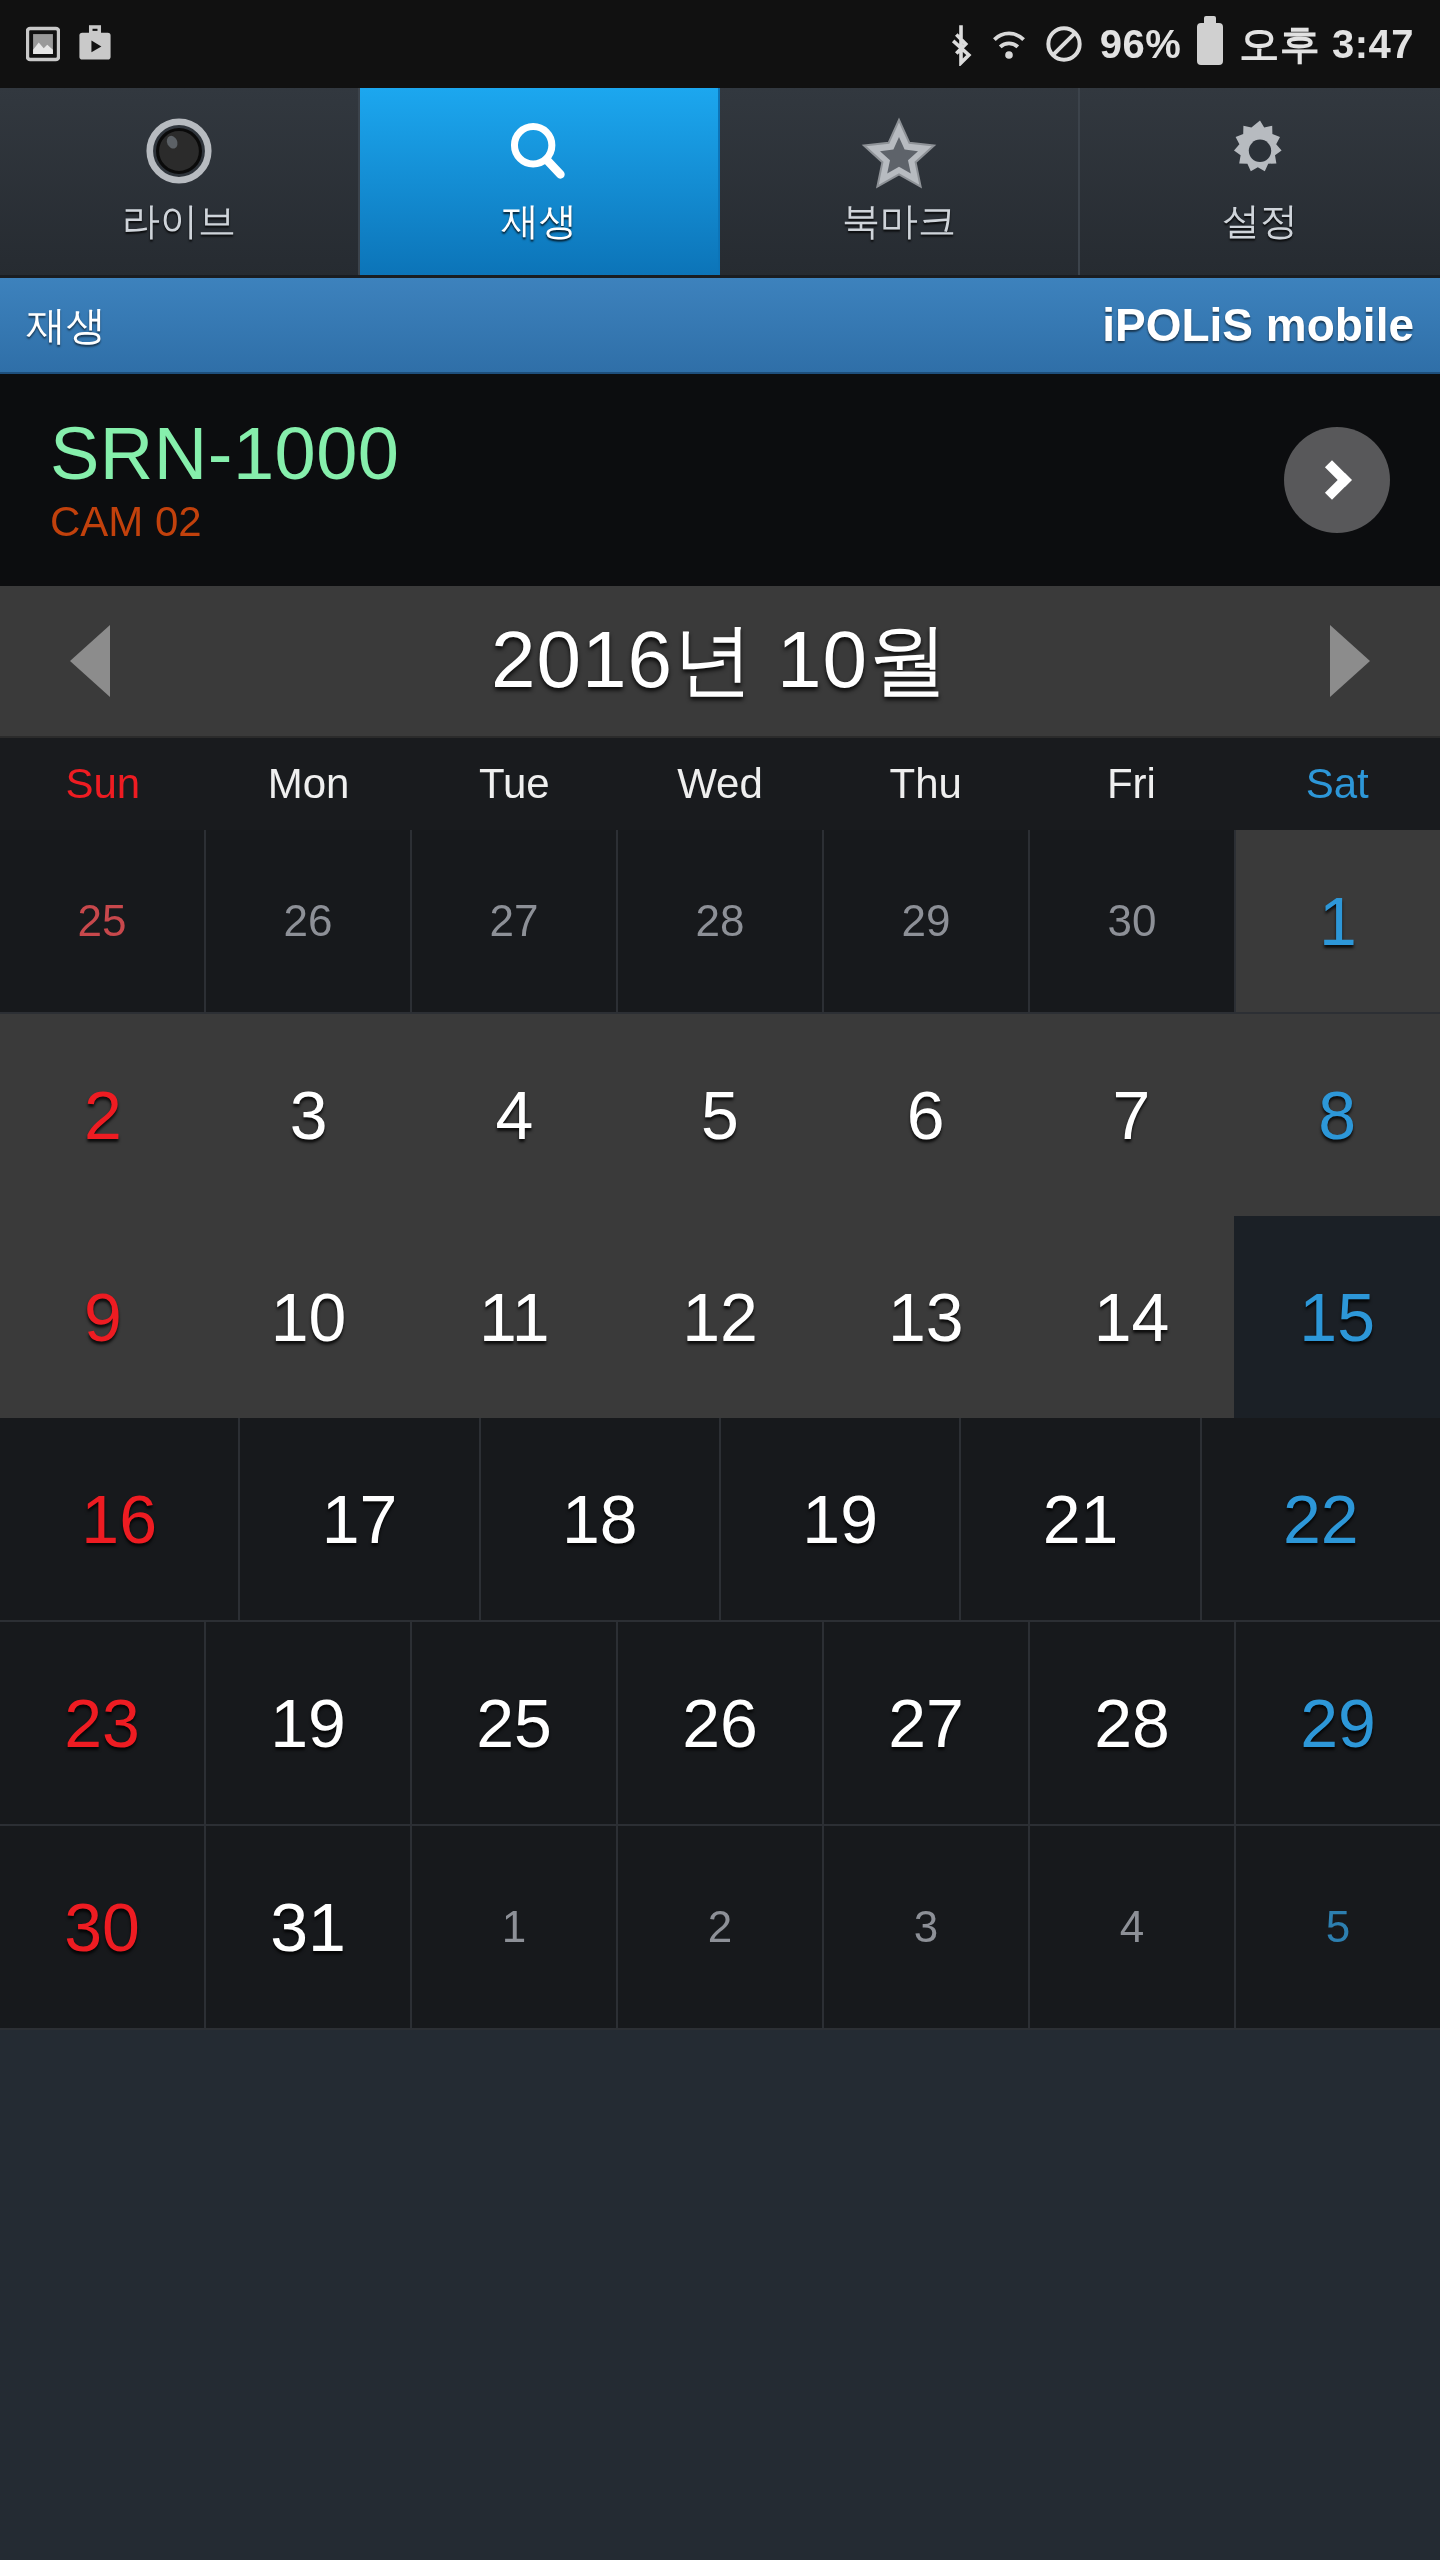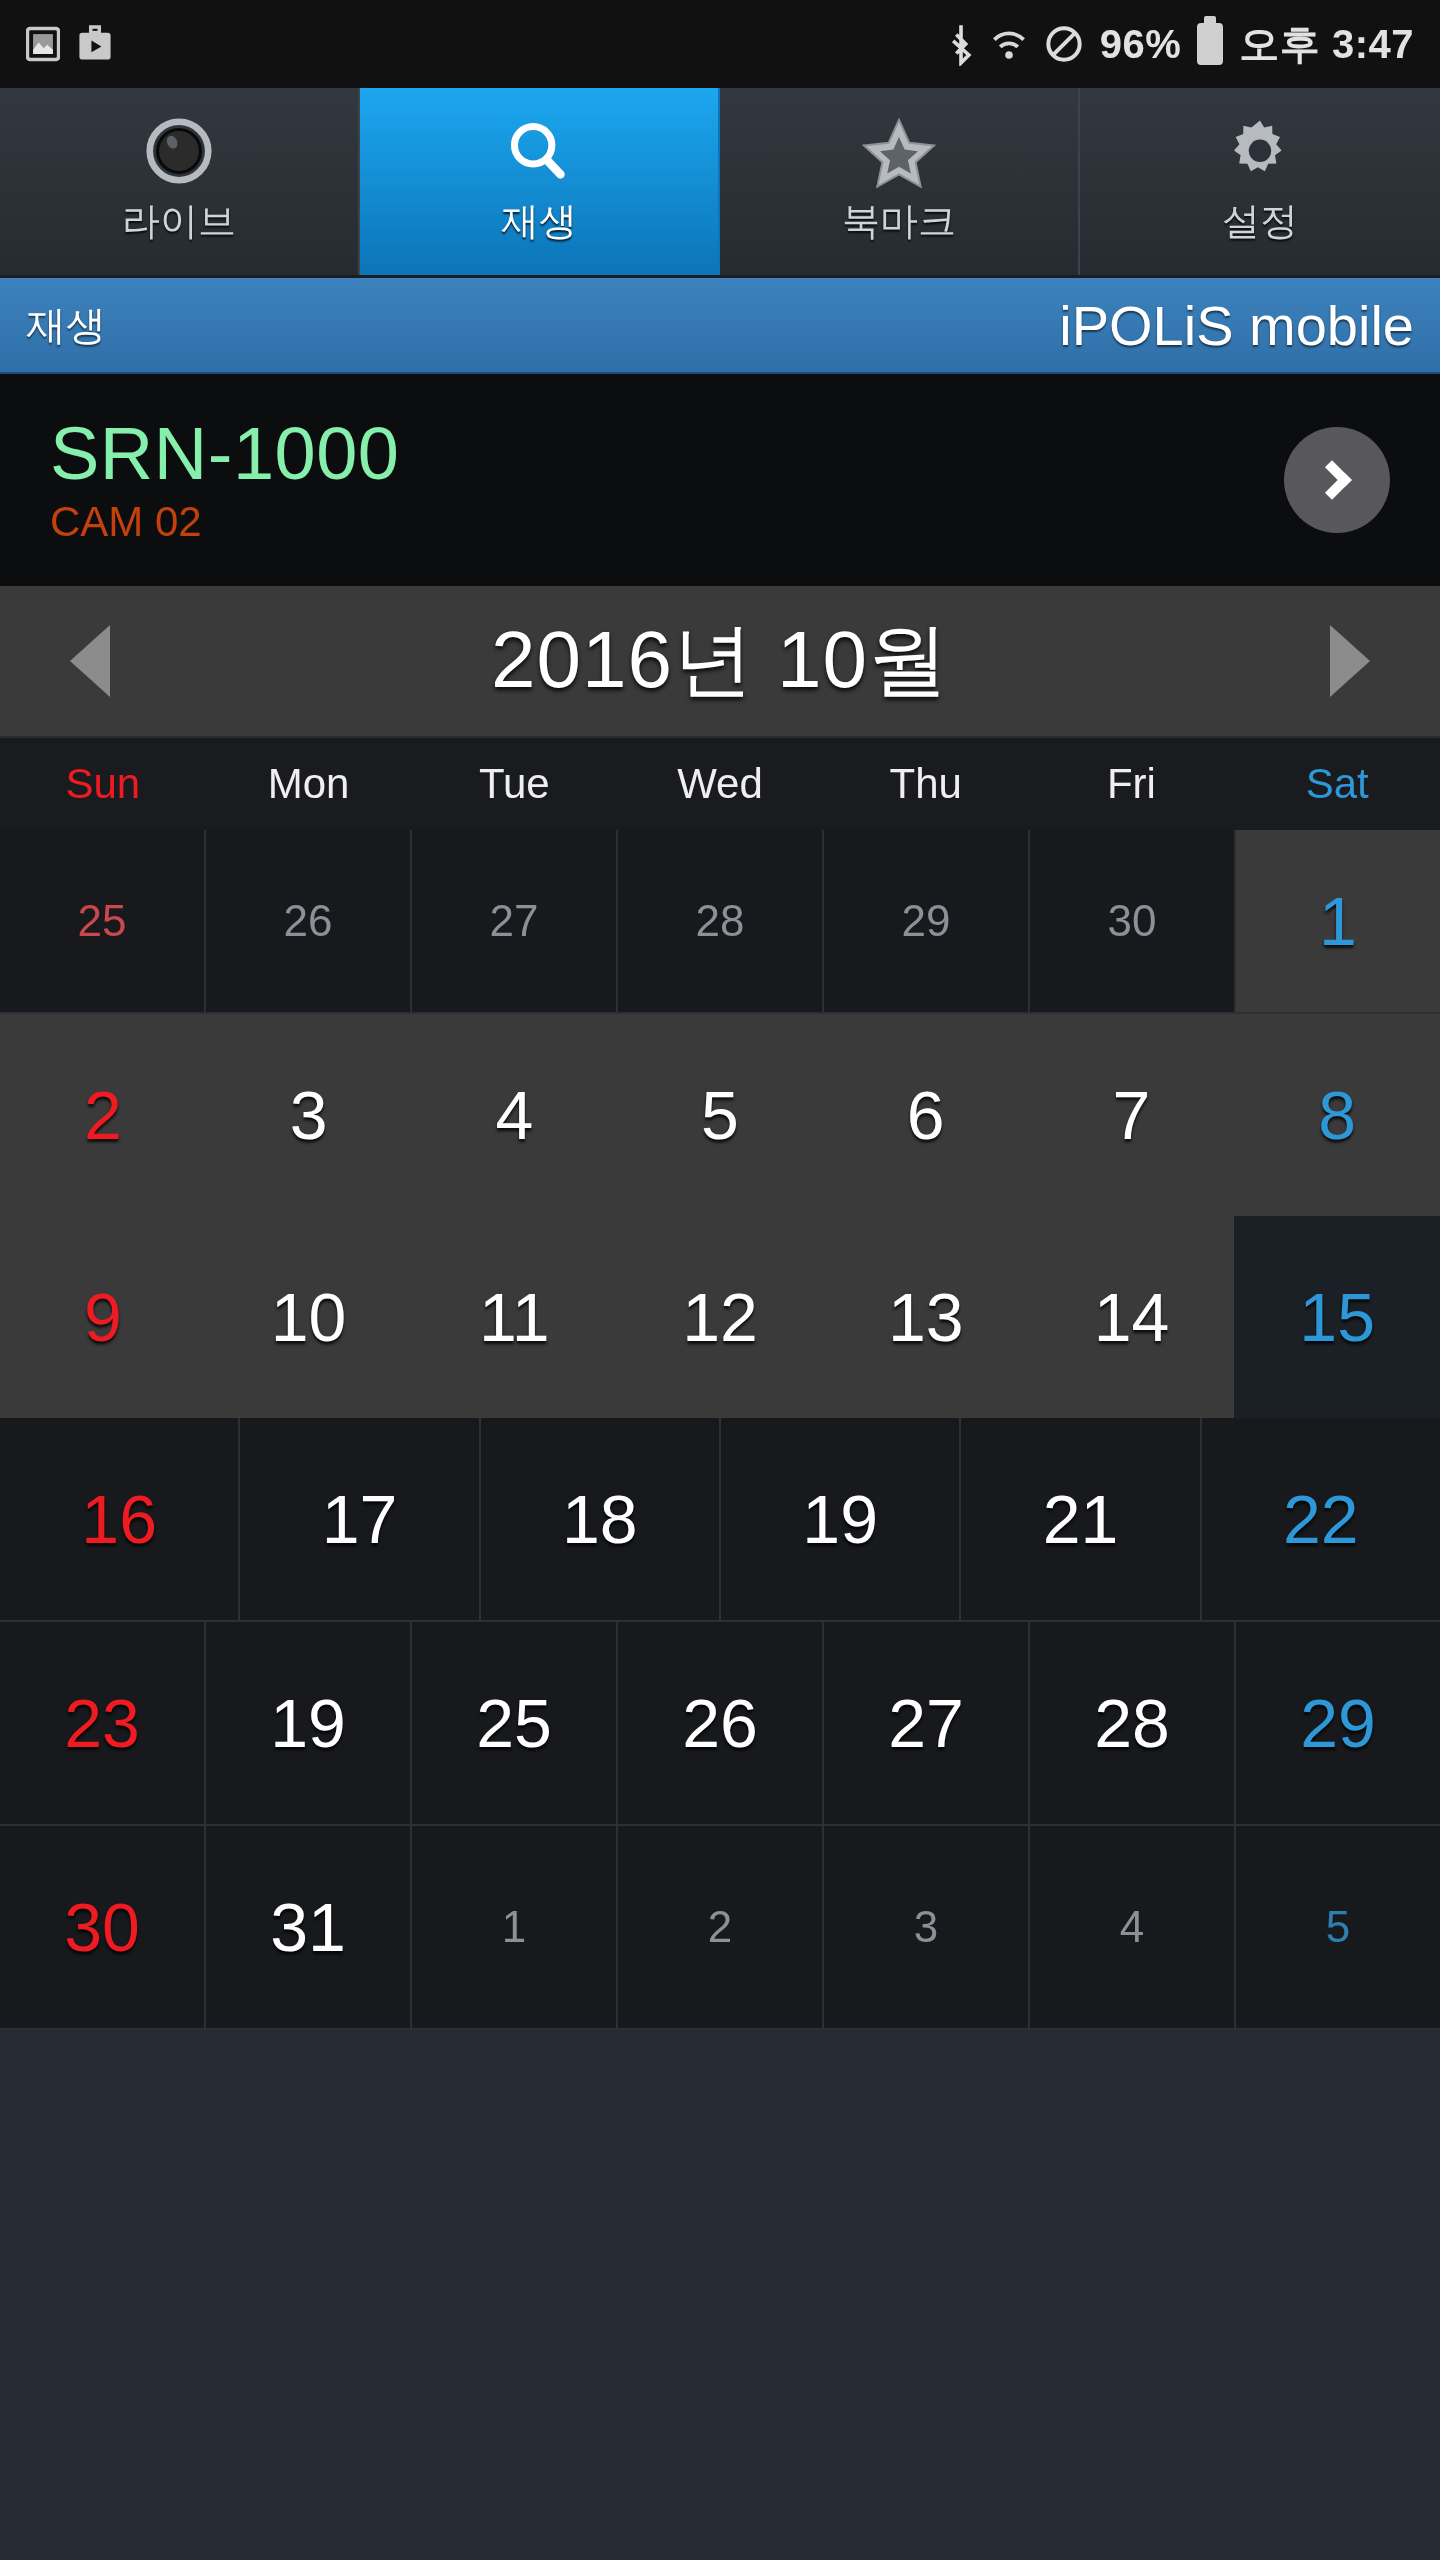--- a/index.html
+++ b/index.html
@@ -59,21 +59,21 @@
 
   
   .titlebar {
     height: 96px; width: 100%;
     background: linear-gradient(#3d82bd, #2f6fa8);
     display: flex; align-items: center; justify-content: space-between;
     padding: 0 26px;
     border-bottom: 2px solid #1e4f7c;
   }
   .titlebar .left { font-size: 40px; color: #ffffff; text-shadow: 0 2px 2px rgba(0,0,0,.55); }
-  .titlebar .right { font-size: 56px; color: #ffffff; font-weight: normal; text-shadow: 0 2px 2px rgba(0,0,0,.55); }
+  .titlebar .right { font-size: 46px; color: #ffffff; font-weight: bold; text-shadow: 0 2px 2px rgba(0,0,0,.55); }
 
   
   .devbar {
     height: 212px; width: 100%;
     background: #0c0d0f;
     display: flex; align-items: center; padding: 0 50px;
   }
   .dev-texts { display: flex; flex-direction: column; gap: 10px; }
   .dev-name { font-size: 74px; color: #86efac; line-height: 1; letter-spacing: 0.5px; }
   .dev-cam { font-size: 42px; color: #c2410c; line-height: 1; }

